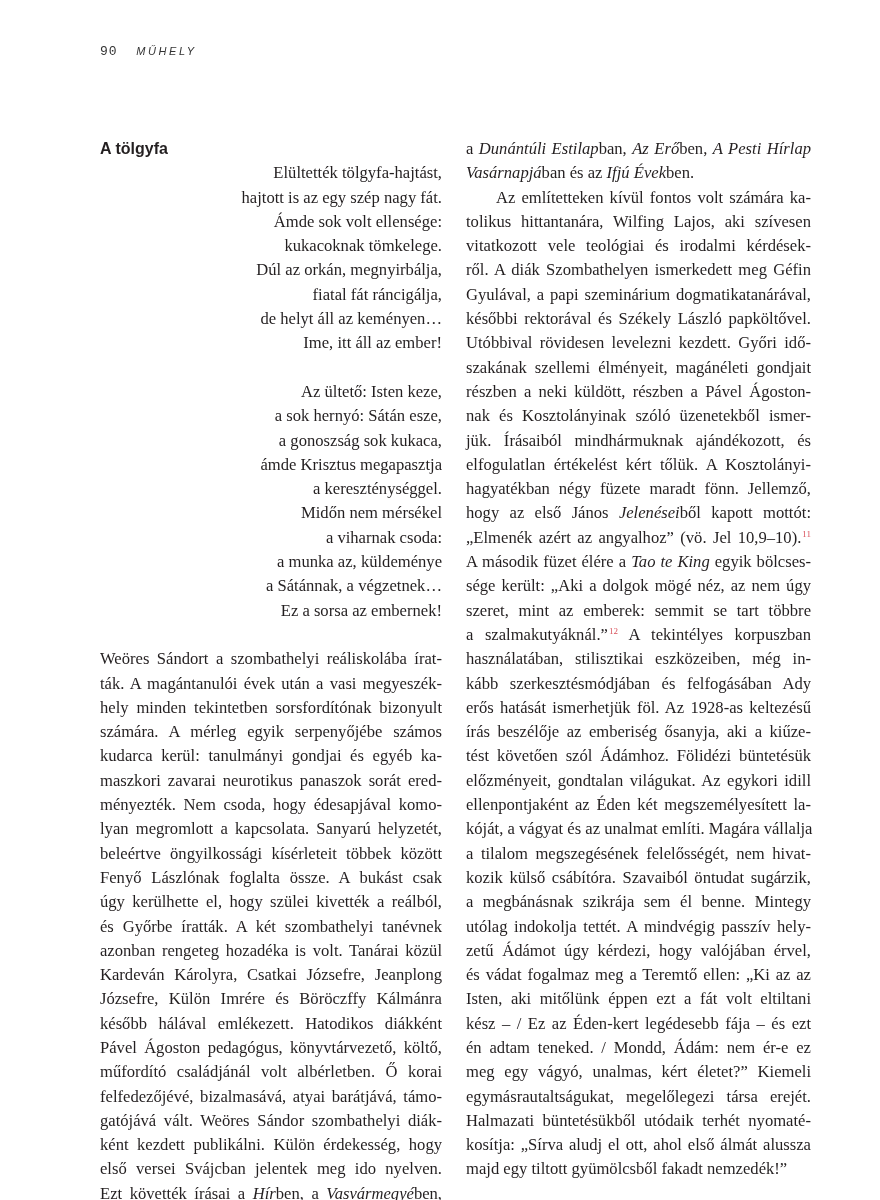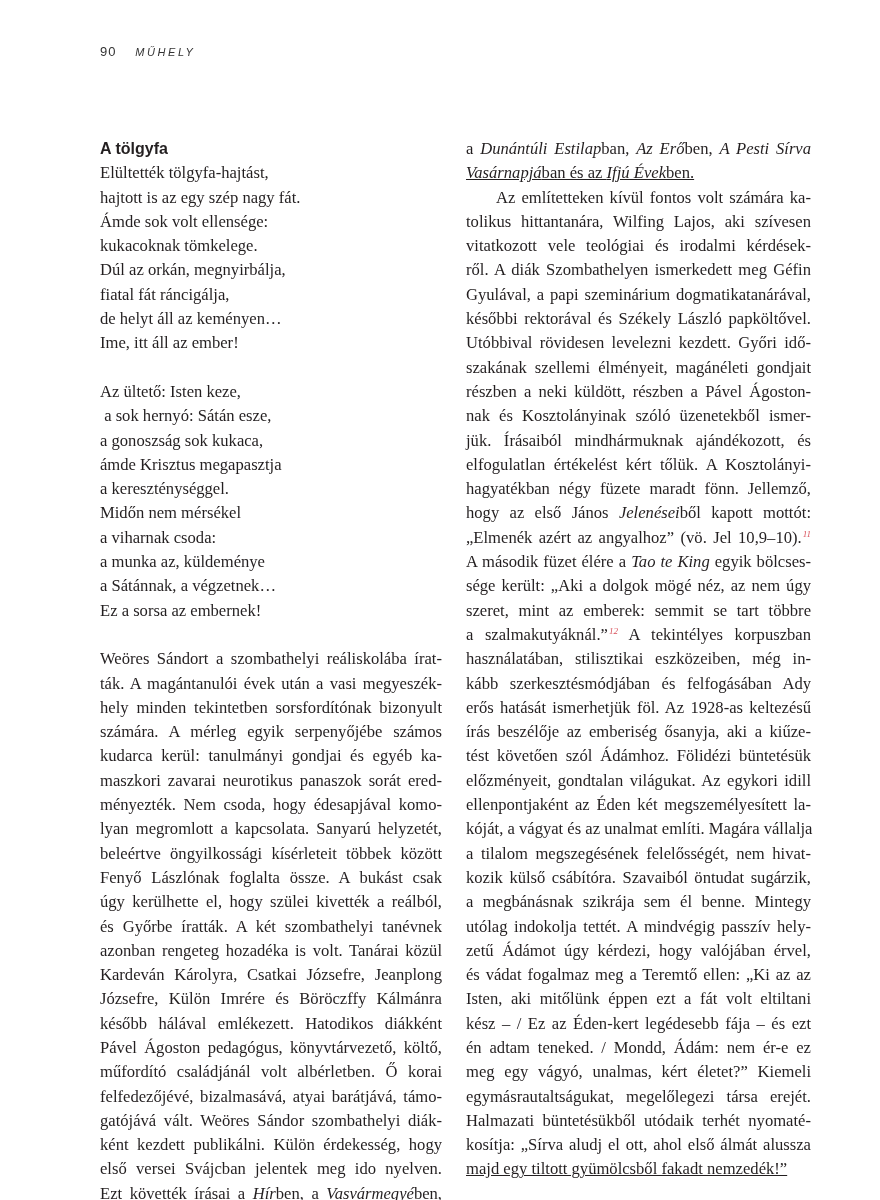--- a/index.html
+++ b/index.html
@@ -1,31 +1,31 @@
 <!DOCTYPE html>
 <html><head>
 <meta charset="utf-8">
 <style>
   html, body { margin:0; padding:0; background:#ffffff; }
   body { width:880px; height:1200px; position:relative; overflow:hidden;
          font-family: "DejaVu Serif", "Liberation Serif", serif; color:#231f20; }
   .running-head { position:absolute; left:100px; top:44px; font-size:11.5px; letter-spacing:1px; color:#333; }
-  .running-head .pgnum { font-family:Liberation Sans, sans-serif; font-size:13px; margin-right:14px; }
+  .running-head .pgnum { font-family:Liberation Mono, monospace; font-size:13px; margin-right:14px; }
   .running-head .section { font-family:Liberation Sans, sans-serif; font-style:italic; font-size:11px; letter-spacing:2.6px; }
   .col { position:absolute; top:137px; font-family:"Liberation Serif", serif; font-size:16.6px; line-height:24.3px; }
   .col-left { left:100px; width:342px; }
   .col-right { left:466px; width:345px; }
   .poem-title { font-family:"Liberation Sans", sans-serif; font-weight:bold; font-size:16px; line-height:24.3px; }
   .stanza { margin:0 0 24.3px 0; }
-  .stanza .line { display:block; white-space:pre; }
+  .stanza .line { display:block; white-space:pre;text-align:right; }
   .body-line { display:block; text-align:justify; text-align-last:justify; white-space:nowrap; }
-  .body-line.last { text-align-last:left;text-decoration:underline; }
+  .body-line.last { text-align-last:left; }
   .body-line.indent { padding-left:30px; }
   .body-line span { white-space:pre; }
-  .fn { color:#d8505a; font-size:9px; vertical-align:6px; line-height:0; margin-left:1px;font-style:italic; }
+  .fn { color:#d8505a; font-size:9px; vertical-align:6px; line-height:0; margin-left:1px; }
   i { font-style:italic; }
 </style>
 </head>
 <body>
 
 <div class="running-head">
   <span class="pgnum">90</span>
   <span class="section">MŰHELY</span>
 </div>
 
@@ -77,21 +77,21 @@
       <span class="body-line">felfedezőjévé, bizalmasává, atyai barátjává, támo-</span>
       <span class="body-line">gatójává vált. Weöres Sándor szombathelyi diák-</span>
       <span class="body-line">ként kezdett publikálni. Külön érdekesség, hogy</span>
       <span class="body-line">első versei Svájcban jelentek meg ido nyelven.</span>
       <span class="body-line"><span>Ezt követték írásai a </span><i>Hír</i><span>ben, a </span><i>Vasvármegyé</i><span>ben,</span></span>
     </div>
 </div>
 
 <div class="col col-right">
   <div id="right-body">
-      <span class="body-line"><span>a </span><i>Dunántúli Estilap</i><span>ban, </span><i>Az Erő</i><span>ben, </span><i>A Pesti Sírva</i></span>
+      <span class="body-line"><span>a </span><i>Dunántúli Estilap</i><span>ban, </span><i>Az Erő</i><span>ben, </span><i>A Pesti Hírlap</i></span>
       <span class="body-line last"><i>Vasárnapjá</i><span>ban és az </span><i>Ifjú Évek</i><span>ben.</span></span>
       <span class="body-line indent">Az említetteken kívül fontos volt számára ka-</span>
       <span class="body-line">tolikus hittantanára, Wilfing Lajos, aki szívesen</span>
       <span class="body-line">vitatkozott vele teológiai és irodalmi kérdések-</span>
       <span class="body-line">ről. A diák Szombathelyen ismerkedett meg Géfin</span>
       <span class="body-line">Gyulával, a papi szeminárium dogmatikatanárával,</span>
       <span class="body-line">későbbi rektorával és Székely László papköltővel.</span>
       <span class="body-line">Utóbbival rövidesen levelezni kezdett. Győri idő-</span>
       <span class="body-line">szakának szellemi élményeit, magánéleti gondjait</span>
       <span class="body-line">részben a neki küldött, részben a Pável Ágoston-</span>

